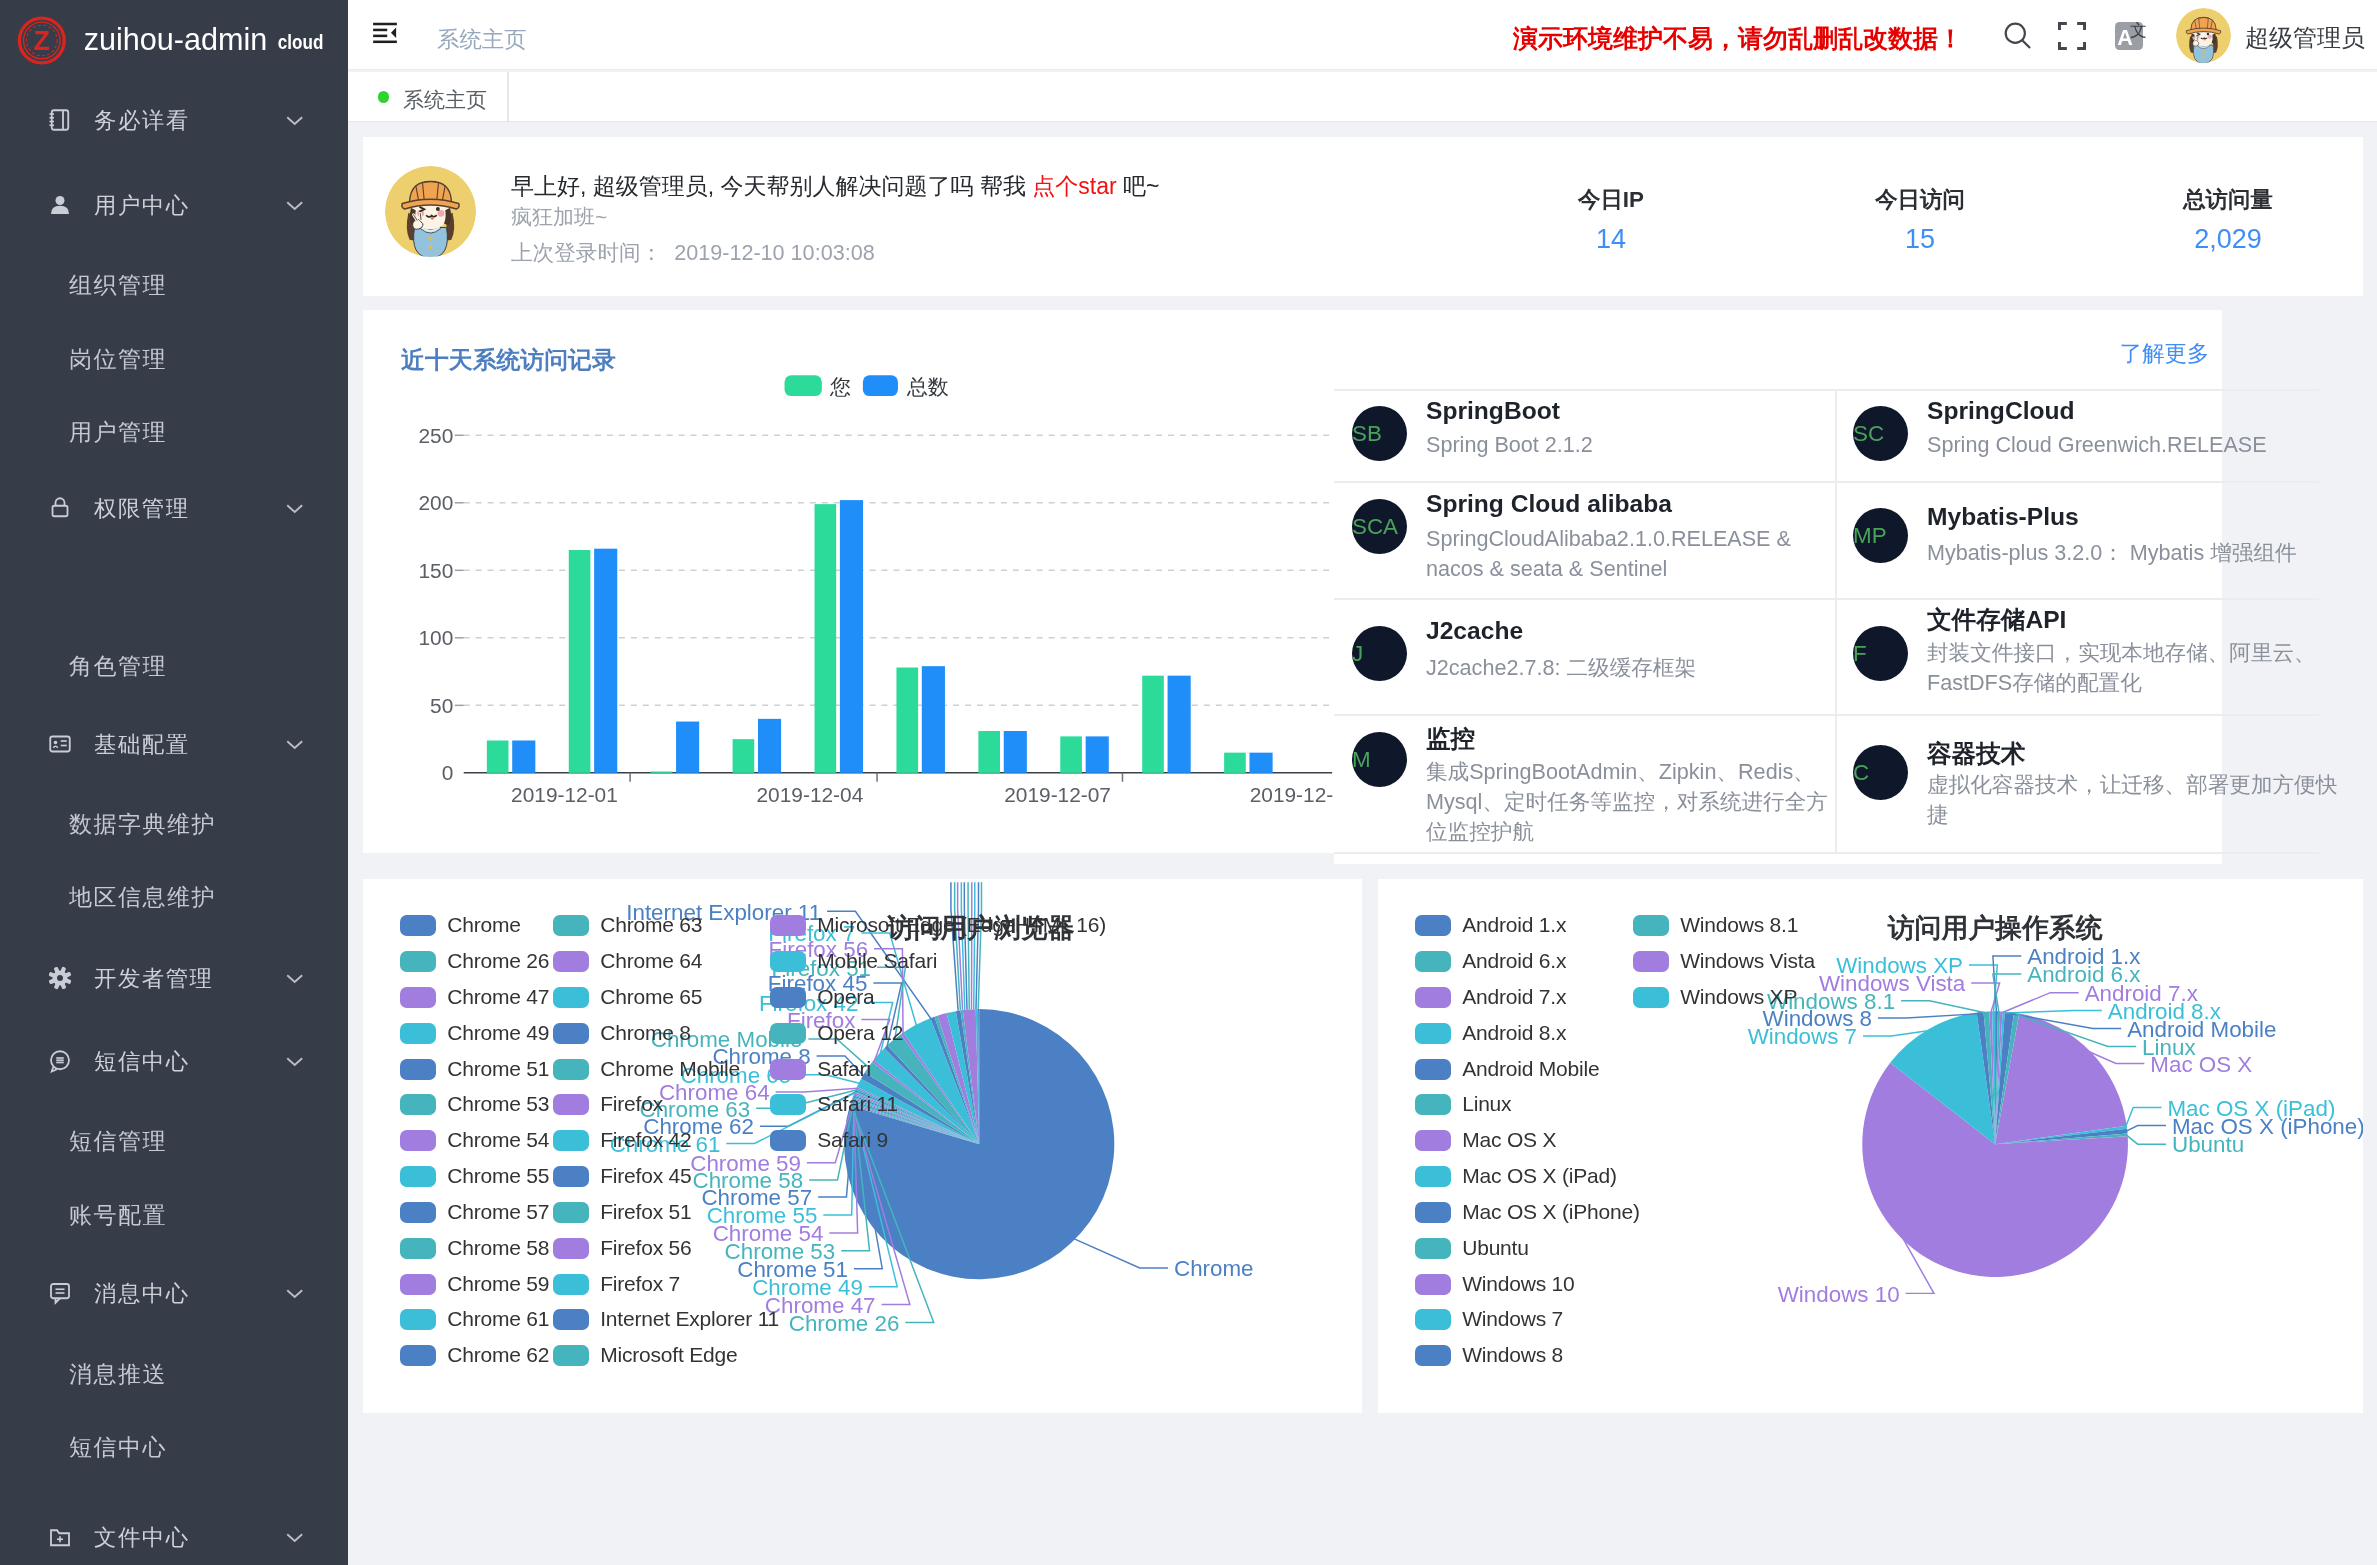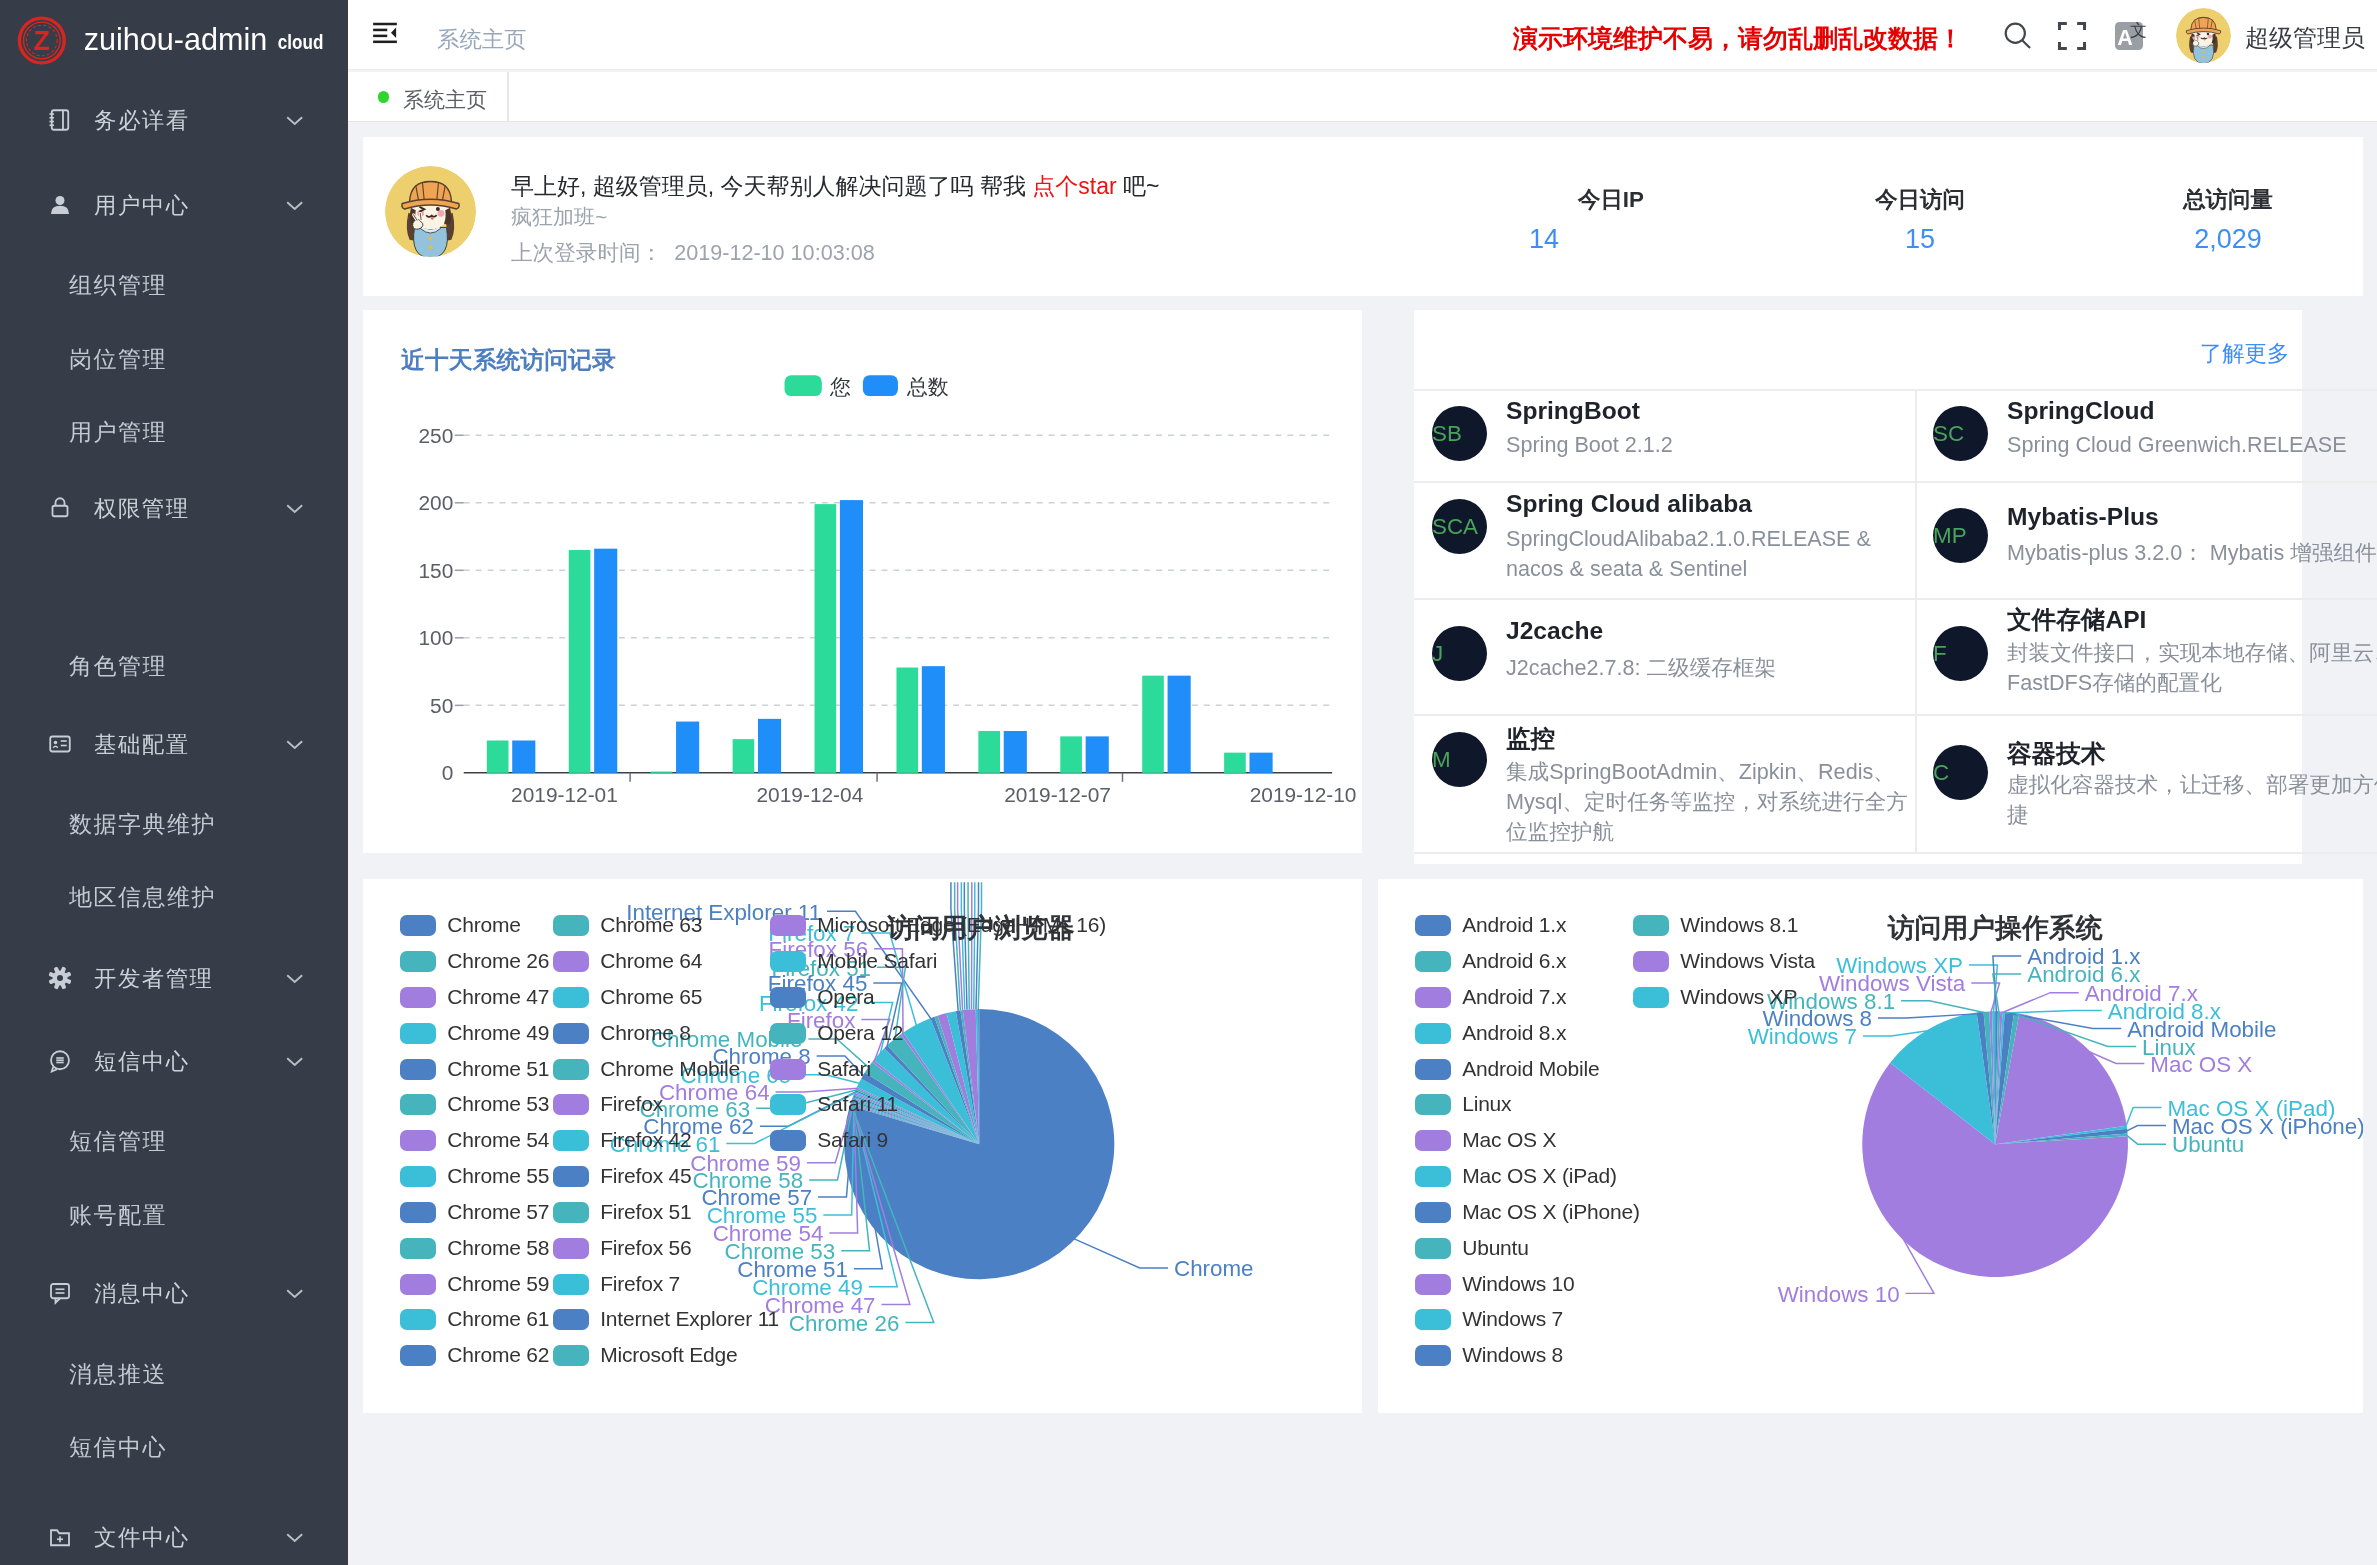--- a/index.html
+++ b/index.html
@@ -247,21 +247,21 @@
 <path d="M27.5 43.5 q-5.5 0.5 -5 5 q0.8 3.8 5 2.7 q3.8 -1.3 3.2 -4.3 Z" fill="#faf3e6" stroke="#3f3a33" stroke-width="0.8"></path>
 <path d="M26 44 l-2.8 -4.4 M29.3 43.6 l-0.6 -5" stroke="#faf3e6" stroke-width="2.4" stroke-linecap="round"></path>
 <path d="M26 44 l-2.8 -4.4 M29.3 43.6 l-0.6 -5" stroke="#3f3a33" stroke-width="0.7" stroke-linecap="round"></path>
 </g>
       </svg>
     </div>
 <div class="abs" style="left:148px;top:34px;font-size:23px;color:#26292e;white-space:nowrap">早上好, 超级管理员, 今天帮别人解决问题了吗 帮我 <span style="color:#f21010">点个star</span> 吧~</div>
 <div class="abs" style="left:148px;top:66px;font-size:21px;color:#9ca3ad">疯狂加班~</div>
 <div class="abs" style="left:148px;top:101px;font-size:21.6px;color:#9ca3ad">上次登录时间：&nbsp;&nbsp;2019-12-10 10:03:08</div>
 <div class="abs" style="left:1166px;top:47px;width:164px;text-align:center;font-size:22.4px;font-weight:600;color:#2b2e33">今日IP</div>
-<div class="abs" style="left:1166px;top:87px;width:164px;font-size:27px;color:#3e8ef5">14</div>
+<div class="abs" style="left:1166px;top:87px;width:164px;text-align:center;font-size:27px;color:#3e8ef5">14</div>
 <div class="abs" style="left:1475px;top:47px;width:164px;text-align:center;font-size:22.4px;font-weight:600;color:#2b2e33">今日访问</div>
 <div class="abs" style="left:1475px;top:87px;width:164px;text-align:center;font-size:27px;color:#3e8ef5">15</div>
 <div class="abs" style="left:1783px;top:47px;width:164px;text-align:center;font-size:22.4px;font-weight:600;color:#2b2e33">总访问量</div>
 <div class="abs" style="left:1783px;top:87px;width:164px;text-align:center;font-size:27px;color:#3e8ef5">2,029</div>
 </div>
 
 <div class="card" style="left:363px;top:310px;width:999px;height:543px">
 <svg width="999" height="543" viewBox="0 0 1339 727">
 <text x="51" y="77" font-size="32" font-weight="600" fill="#4d7ebf">近十天系统访问记录</text>
 <rect x="565" y="87" width="50" height="28" rx="9" fill="#2cdb9a"></rect>
@@ -308,21 +308,21 @@
 <rect x="858.8" y="563.9" width="31" height="56.1" fill="#1f8ef8"></rect>
 <rect x="934.6" y="571.1" width="29" height="48.9" fill="#2cdb9a"></rect>
 <rect x="968.6" y="571.1" width="31" height="48.9" fill="#1f8ef8"></rect>
 <rect x="1044.4" y="489.7" width="29" height="130.3" fill="#2cdb9a"></rect>
 <rect x="1078.4" y="489.7" width="31" height="130.3" fill="#1f8ef8"></rect>
 <rect x="1154.2" y="592.9" width="29" height="27.2" fill="#2cdb9a"></rect>
 <rect x="1188.2" y="592.9" width="31" height="27.2" fill="#1f8ef8"></rect>
 </svg>
 </div>
 
-<div class="card" style="left:1414px;top:310px;width:888px;height:554px">
+<div class="card" style="left:1334px;top:310px;width:888px;height:554px">
 <div class="abs" style="right:12.7px;top:28px;font-size:22.4px;color:#3e8ef5">了解更多</div>
 <div class="abs" style="left:0;top:79px;width:985px;height:1.5px;background:#ececec"></div>
 <div class="abs" style="left:0;top:171px;width:985px;height:1.5px;background:#ececec"></div>
 <div class="abs" style="left:0;top:288px;width:985px;height:1.5px;background:#ececec"></div>
 <div class="abs" style="left:0;top:404px;width:985px;height:1.5px;background:#ececec"></div>
 <div class="abs" style="left:501px;top:79px;width:1.5px;height:463px;background:#ececec"></div>
 <div class="abs" style="left:0;top:542px;width:985px;height:1.5px;background:#ececec"></div>
 <div class="pc" style="left:18px;top:96px">SB</div>
     <div class="pt" style="left:92px;top:87px">SpringBoot</div>
     <div class="pd" style="left:92px;top:122px">Spring Boot 2.1.2</div>

